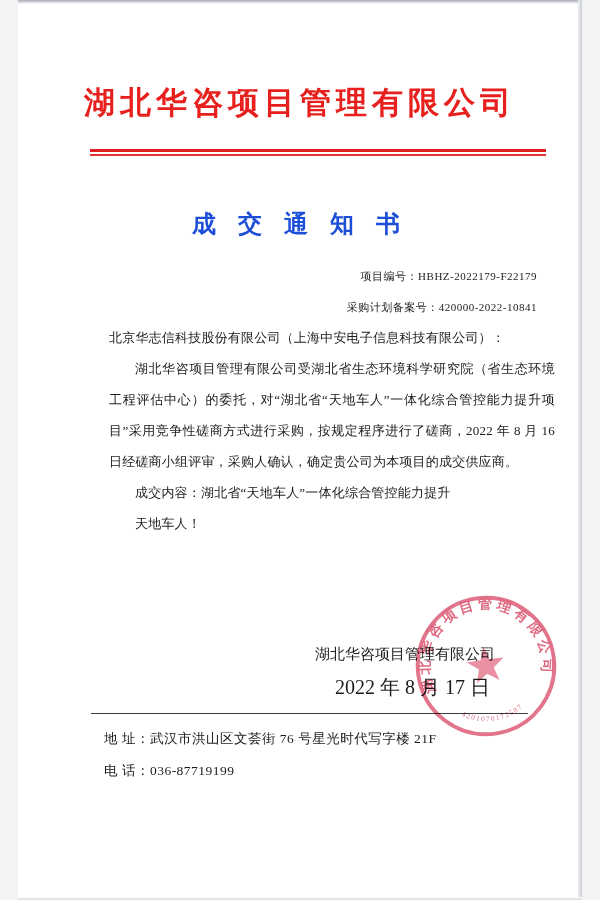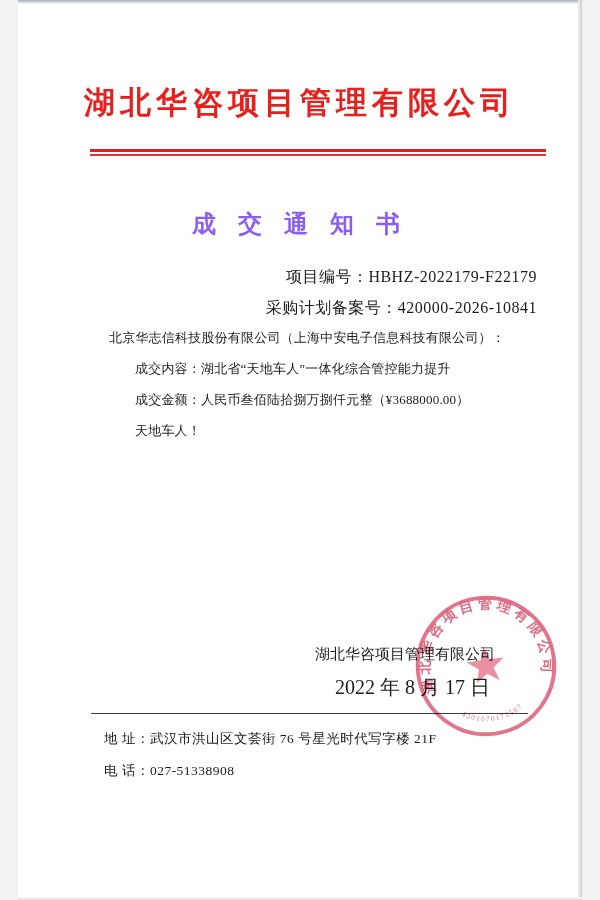--- a/index.html
+++ b/index.html
@@ -27,26 +27,26 @@
     white-space:nowrap;
   }
   .rule{position:absolute;top:149px;left:72px;width:456px;}
   .rule-thick{height:3px;background:#e02020;}
   .rule-thin{height:2px;background:#e23333;margin-top:2px;}
 
   .doc-title{
     position:absolute;top:208px;left:0;right:0;
     text-align:center;
     font-size:24px;font-weight:700;letter-spacing:8px;
-    color:#8b5cf6;white-space:nowrap;
+    color:#1d4ed8;white-space:nowrap;
   }
 
   .meta{position:absolute;top:261px;left:91px;width:446px;
     text-align:right;padding-right:0;}
-  .meta-line{font-size:16px;line-height:31px;padding-right:18px;letter-spacing:0.5px;}
+  .meta-line{font-size:11px;line-height:31px;padding-right:18px;letter-spacing:0.5px;}
 
   .body-text{position:absolute;top:322px;left:91px;width:446px;
     font-size:13px;line-height:31px;letter-spacing:0.2px;}
   .body-text p{margin:0;}
   .indent{text-indent:2em;}
   .justify{text-align:justify;text-justify:inter-ideograph;}
 
   .signature{position:absolute;top:638px;right:87px;text-align:right;}
   .sig-company{font-size:15px;line-height:33px;}
   .sig-date{font-size:20px;line-height:33px;padding-right:5px;}
@@ -81,44 +81,44 @@
     <div class="rule-thin"></div>
   </div>
 
   <div class="doc-title">成 交 通 知 书</div>
 
   <div class="meta">
     <div class="meta-line">
       <span>项目编号：</span><span>HBHZ-2022179-F22179</span>
     </div>
     <div class="meta-line">
-      <span>采购计划备案号：</span><span>420000-2026-10841</span>
+      <span>采购计划备案号：</span><span>420000-2022-10841</span>
     </div>
   </div>
 
   <div class="body-text">
     <p>北京华志信科技股份有限公司（上海中安电子信息科技有限公司）：</p>
+    <p class="indent justify">湖北华咨项目管理有限公司受湖北省生态环境科学研究院（省生态环境工程评估中心）的委托，对“湖北省“天地车人”一体化综合管控能力提升项目”采用竞争性磋商方式进行采购，按规定程序进行了磋商，2022 年 8 月 16 日经磋商小组评审，采购人确认，确定贵公司为本项目的成交供应商。</p>
     <p class="indent">成交内容：湖北省“天地车人”一体化综合管控能力提升</p>
-    <p class="indent">成交金额：人民币叁佰陆拾捌万捌仟元整（¥3688000.00）</p>
     <p class="indent">天地车人！</p>
   </div>
 
   <div class="signature">
     <div class="sig-company">湖北华咨项目管理有限公司</div>
     <div class="sig-date">2022 年 8 月 17 日</div>
   </div>
 
   <div class="footer-rule"></div>
 
   <div class="footer">
     <div>
       <span>地 址：</span><span>武汉市洪山区文荟街 76 号星光时代写字楼 21F</span>
     </div>
     <div>
-      <span>电 话：</span><span>027-51338908</span>
+      <span>电 话：</span><span>036-87719199</span>
     </div>
   </div>
 
   <svg class="stamp" viewBox="0 0 160 160" xmlns="http://www.w3.org/2000/svg" aria-hidden="true">
     <circle cx="80" cy="80" r="70" fill="none" stroke="#dd5b76" stroke-width="4"></circle>
     <defs>
       <path id="arcTop" d="M 26,100 A 58 58 0 1 1 134,100" fill="none"></path>
       <path id="arcBottom" d="M 36,116 A 57 57 0 0 0 124,116" fill="none"></path>
     </defs>
     <text class="ring-text">

